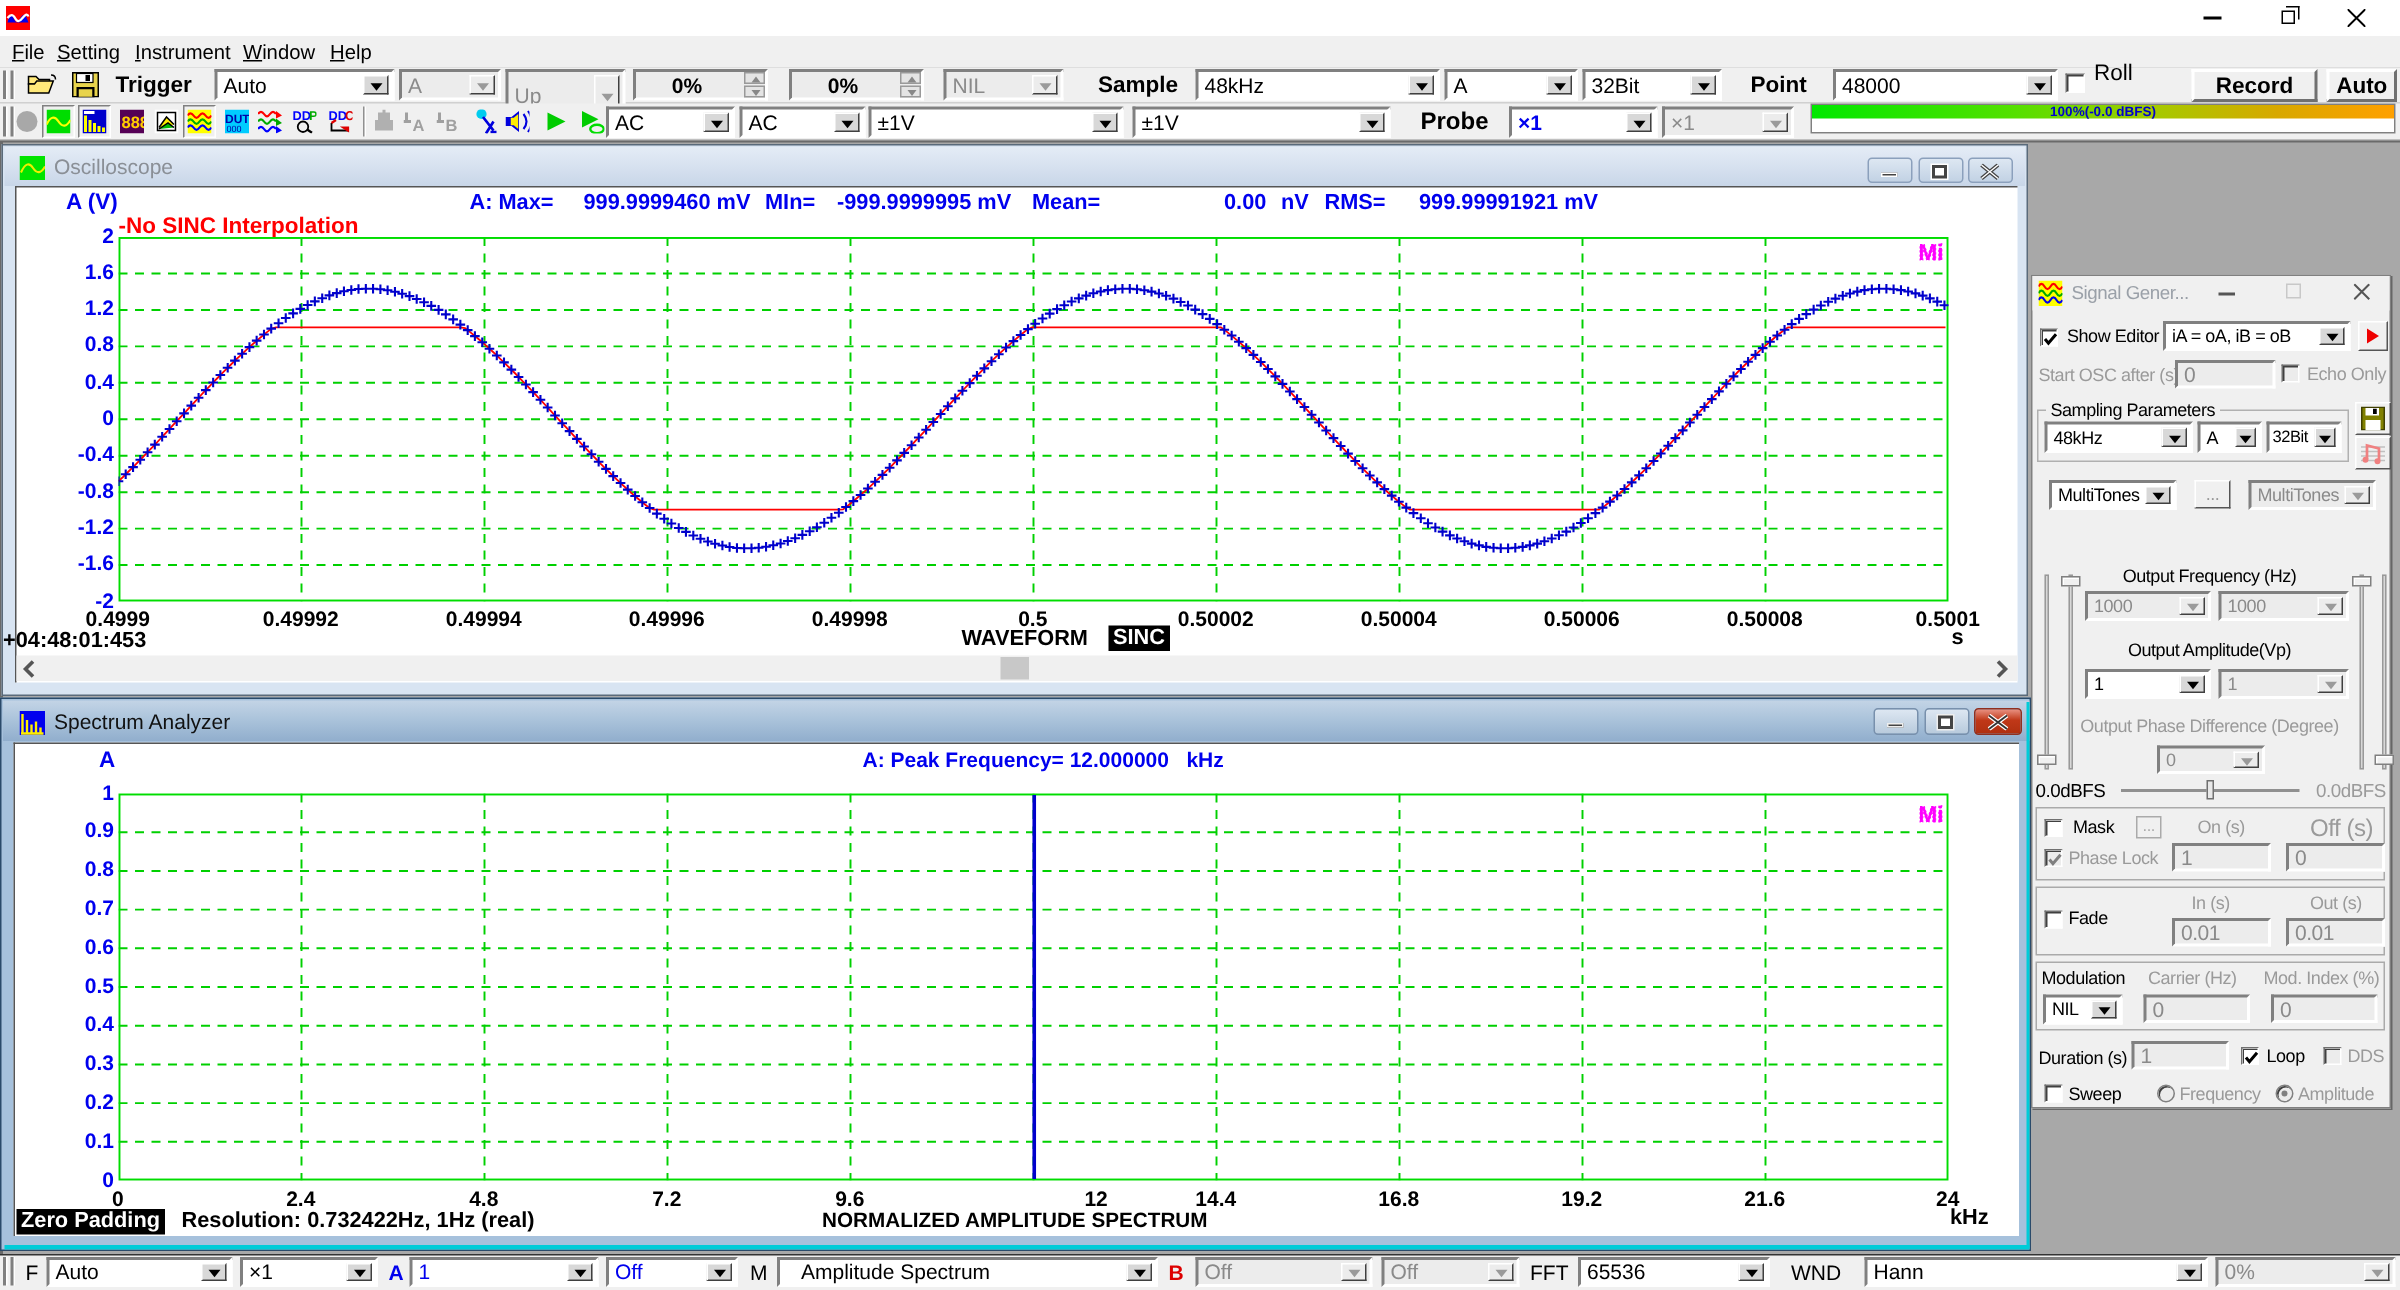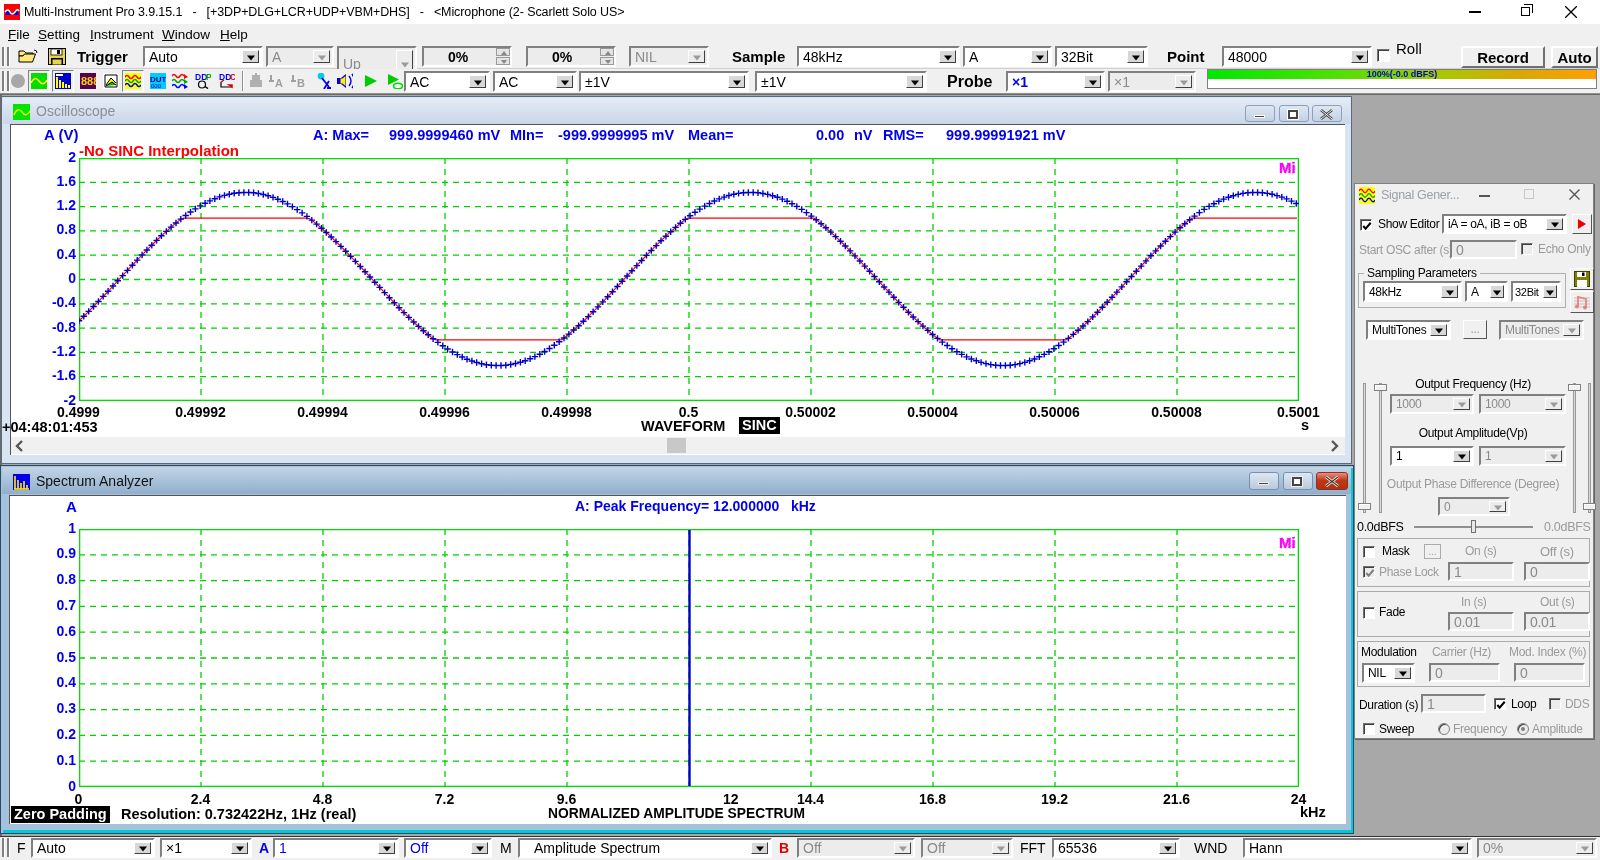--- a/index.html
+++ b/index.html
@@ -4,21 +4,20 @@
 html,body{width:1600px;height:860px;overflow:hidden;}
 body{font-family:"Liberation Sans",sans-serif;background:#a8a8a8;position:relative;font-size:14px;}
 .abs{position:absolute;}
 </style></head><body>
 <div class="abs" style="left:0;top:0;width:1600px;height:24px;background:#ffffff;">
 <svg class="abs" style="left:4px;top:4px;" width="16" height="16">
       <rect x="0" y="0" width="16" height="16" fill="#ff0000"></rect>
       <path d="M1 11 Q3 3 5 8 T9 9 T13 6 L15 11Z" fill="#0000ee"></path>
       <path d="M1 8 Q4 4 6 8 T11 8 T15 7" stroke="#fff" stroke-width="1.5" fill="none"></path>
     </svg>
-<div class="abs" style="left:24px;top:5px;font-size:12.5px;letter-spacing:-0.1px;color:#000;">Multi-Instrument Pro 3.9.15.1&nbsp;&nbsp;&nbsp;-&nbsp;&nbsp;&nbsp;[+3DP+DLG+LCR+UDP+VBM+DHS]&nbsp;&nbsp;&nbsp;-&nbsp;&nbsp;&nbsp;&lt;Microphone (2- Scarlett Solo US&gt;</div>
 <div class="abs" style="left:1469px;top:11px;width:12px;height:1.5px;background:#000;"></div>
 <div class="abs" style="left:1521px;top:7px;width:9px;height:9px;border:1.2px solid #000;background:#fff;"></div>
 <div class="abs" style="left:1524px;top:4px;width:9px;height:9px;border:1.2px solid #000;border-bottom:none;border-left:none;"></div>
 <svg class="abs" style="left:1565px;top:6px;" width="12" height="12">
       <path d="M0 0 L12 12 M12 0 L0 12" stroke="#000" stroke-width="1.3"></path>
     </svg>
 </div>
 <div class="abs" style="left:0;top:24px;width:1600px;height:21px;background:#f0f0f0;font-size:13.5px;color:#000;">
 <div class="abs" style="left:8px;top:3px;"><u>F</u>ile</div>
 <div class="abs" style="left:38px;top:3px;"><u>S</u>etting</div>
@@ -493,21 +492,21 @@
       </div>
 <div style="position:absolute;left:2px;top:336px;font-size:12.5px;font-weight:normal;color:#000;white-space:nowrap;">0.0dBFS</div>
 <div style="position:absolute;left:189px;top:336px;font-size:12.5px;font-weight:normal;color:#9a9a9a;white-space:nowrap;">0.0dBFS</div>
 <div class="abs" style="left:59px;top:342px;width:119px;height:2px;background:#909090;"></div>
 <div class="abs" style="left:116px;top:336px;width:5px;height:13px;background:#e8e8e8;border:1px solid #707070;"></div>
 <div class="abs" style="left:2px;top:354px;width:233px;height:49px;border:1px solid #aaa;"></div>
 <div style="position:absolute;left:8px;top:362px;width:12px;height:12px;background:#fff;border-top:1.5px solid #707070;border-left:1.5px solid #707070;border-bottom:1.5px solid #fff;border-right:1.5px solid #fff;box-shadow:inset 1px 1px 0 #404040;"></div>
 <div style="position:absolute;left:27px;top:360px;font-size:12px;font-weight:normal;color:#000;white-space:nowrap;">Mask</div>
 <div class="abs" style="left:69px;top:360px;width:17px;height:15px;background:#f0f0f0;border:1px solid #aaa;color:#aaa;font-size:11px;text-align:center;line-height:12px;">...</div>
 <div style="position:absolute;left:110px;top:360px;font-size:12px;font-weight:normal;color:#9a9a9a;white-space:nowrap;">On (s)</div>
-<div style="position:absolute;left:185px;top:360px;font-size:13px;font-weight:normal;color:#9a9a9a;white-space:nowrap;">Off (s)</div>
+<div style="position:absolute;left:185px;top:360px;font-size:16px;font-weight:normal;color:#9a9a9a;white-space:nowrap;">Off (s)</div>
 <div style="position:absolute;left:8px;top:382px;width:12px;height:12px;background:#ececec;border-top:1.5px solid #707070;border-left:1.5px solid #707070;border-bottom:1.5px solid #fff;border-right:1.5px solid #fff;box-shadow:inset 1px 1px 0 #404040;">
         <svg style="position:absolute;left:0;top:0;" width="12" height="12" viewBox="0 0 13 13">
           <path d="M2.5 6.5 L5 9.5 L10.5 3" stroke="#808080" stroke-width="2.2" fill="none"></path>
         </svg>
       </div>
 <div style="position:absolute;left:24px;top:381px;font-size:12px;font-weight:normal;color:#9a9a9a;white-space:nowrap;">Phase Lock</div>
 <div style="position:absolute;left:93px;top:378px;width:66px;height:19px;background:#ececec;border-top:2px solid #808080;border-left:2px solid #808080;border-bottom:2px solid #fff;border-right:2px solid #fff;">
         <div style="position:absolute;left:4px;top:50%;transform:translateY(-52%);font-size:14px;color:#8a8a8a;">1</div>
       </div>
 <div style="position:absolute;left:169px;top:378px;width:66px;height:19px;background:#ececec;border-top:2px solid #808080;border-left:2px solid #808080;border-bottom:2px solid #fff;border-right:2px solid #fff;">

